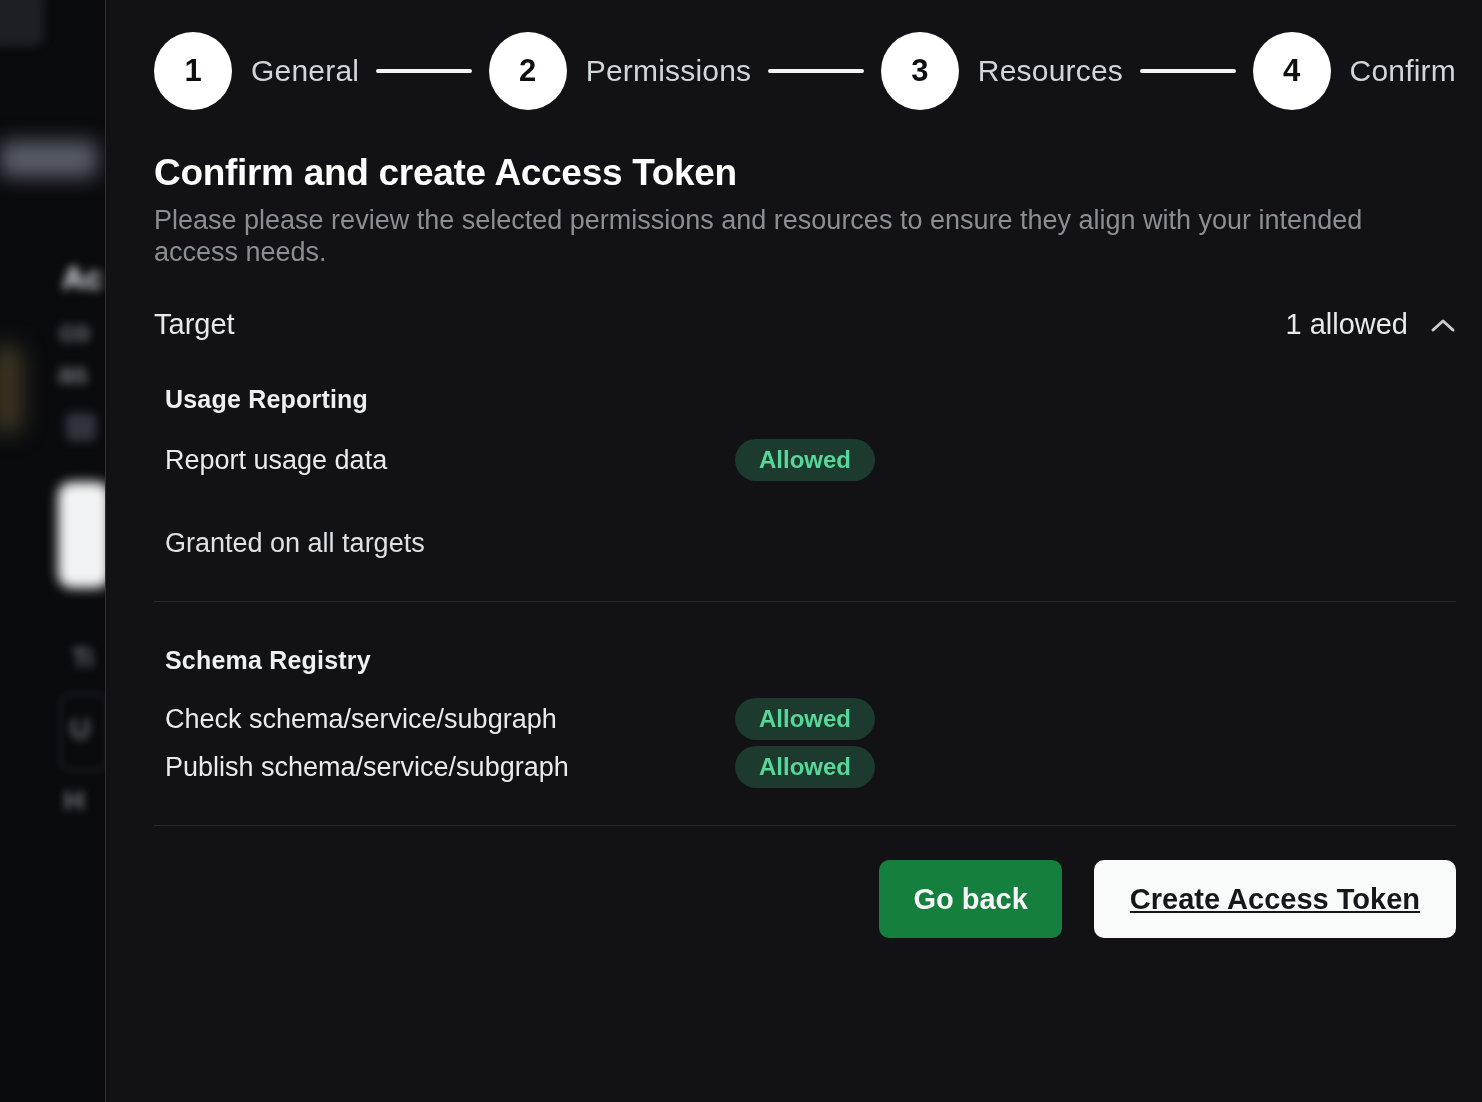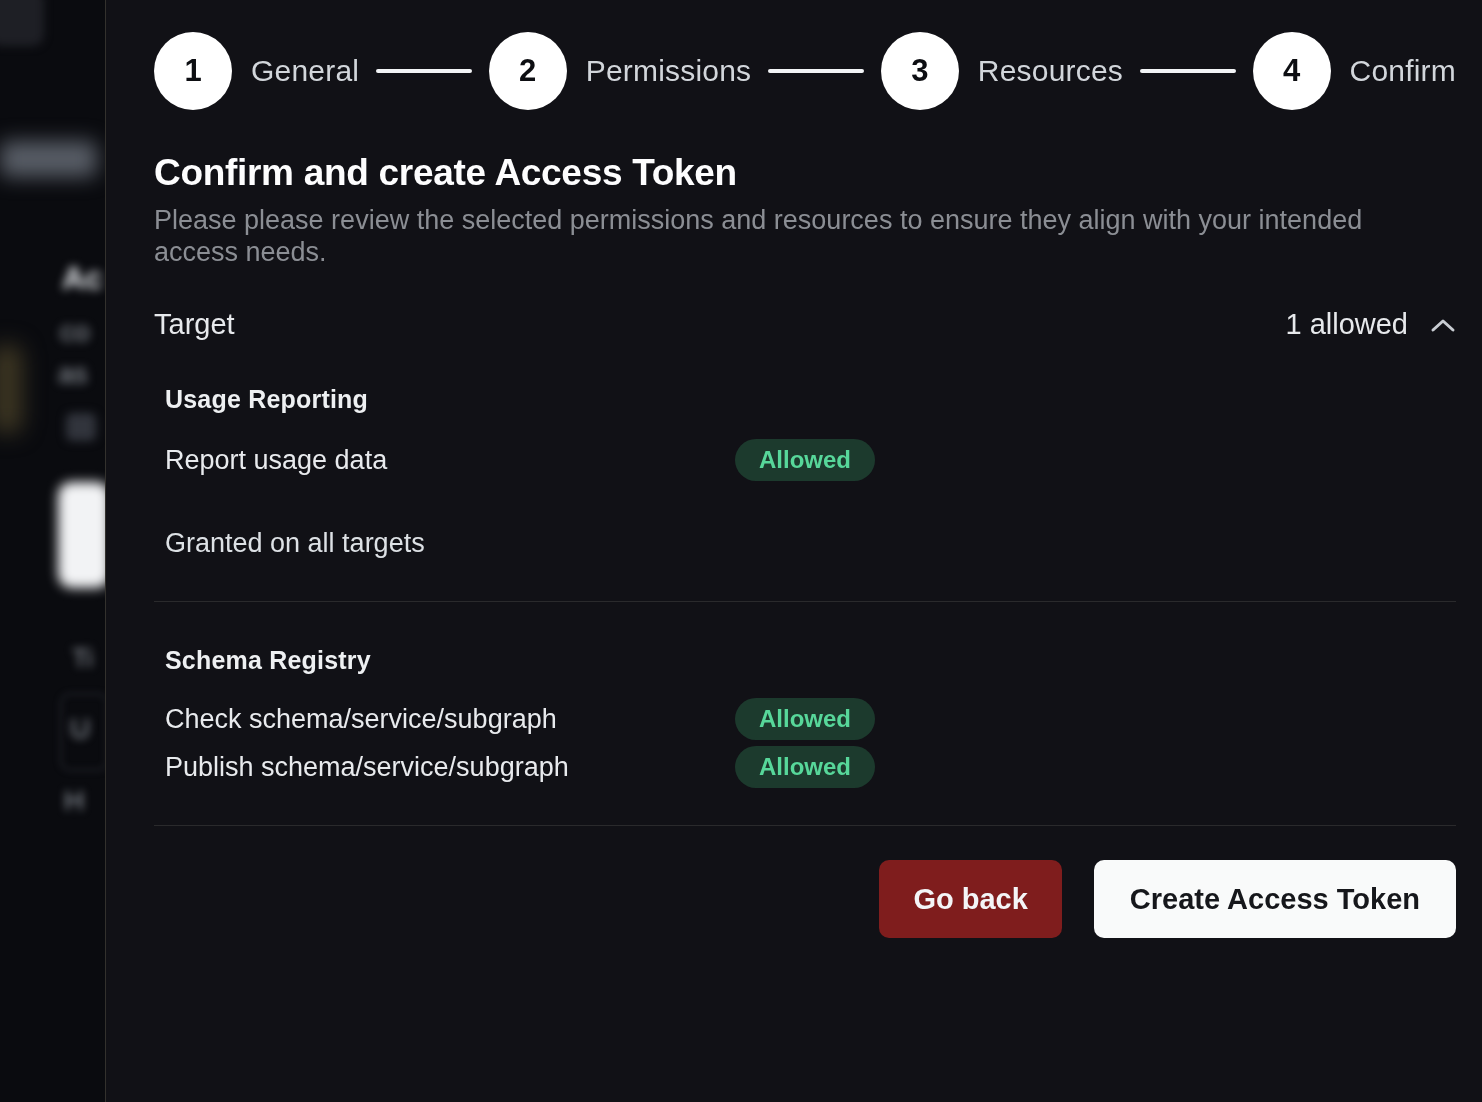--- a/index.html
+++ b/index.html
@@ -69,22 +69,22 @@
   .g-title-2    { margin-top:44px; }
   .perm-2a      { margin-top:22px; }
   .perm-2b      { margin-top:4px; }
   .note-2       { margin-top:44px; }
   .div-2        { margin-top:36px; }
 
   
   .footer { margin-top:34px; display:flex; justify-content:flex-end; align-items:center; gap:32px; }
   .btn { border:none; border-radius:10px; font-family:"Liberation Sans", sans-serif;
          font-size:29px; font-weight:600; height:78px; cursor:pointer; }
-  .btn-secondary { background:#7f1d1d; color:#f4f5f7; padding:0 34px; }
-  .btn-primary   { background:#f9fafa; color:#16171b; padding:0 36px; }
+  .btn-secondary { background:#15803d; color:#f4f5f7; padding:0 34px; }
+  .btn-primary   { background:#f9fafa; color:#16171b; padding:0 36px;text-decoration:underline; }
 </style>
 </head>
 <body>
 
 <div class="page-under">
   <div class="bg-shape bg-logo-tile"></div>
   <div class="bg-shape bg-nav-blob"></div>
   <div class="bg-shape bg-yellow-blob"></div>
   <div class="bg-shape bg-small-tile"></div>
   <div class="bg-shape bg-white-tile"></div>

